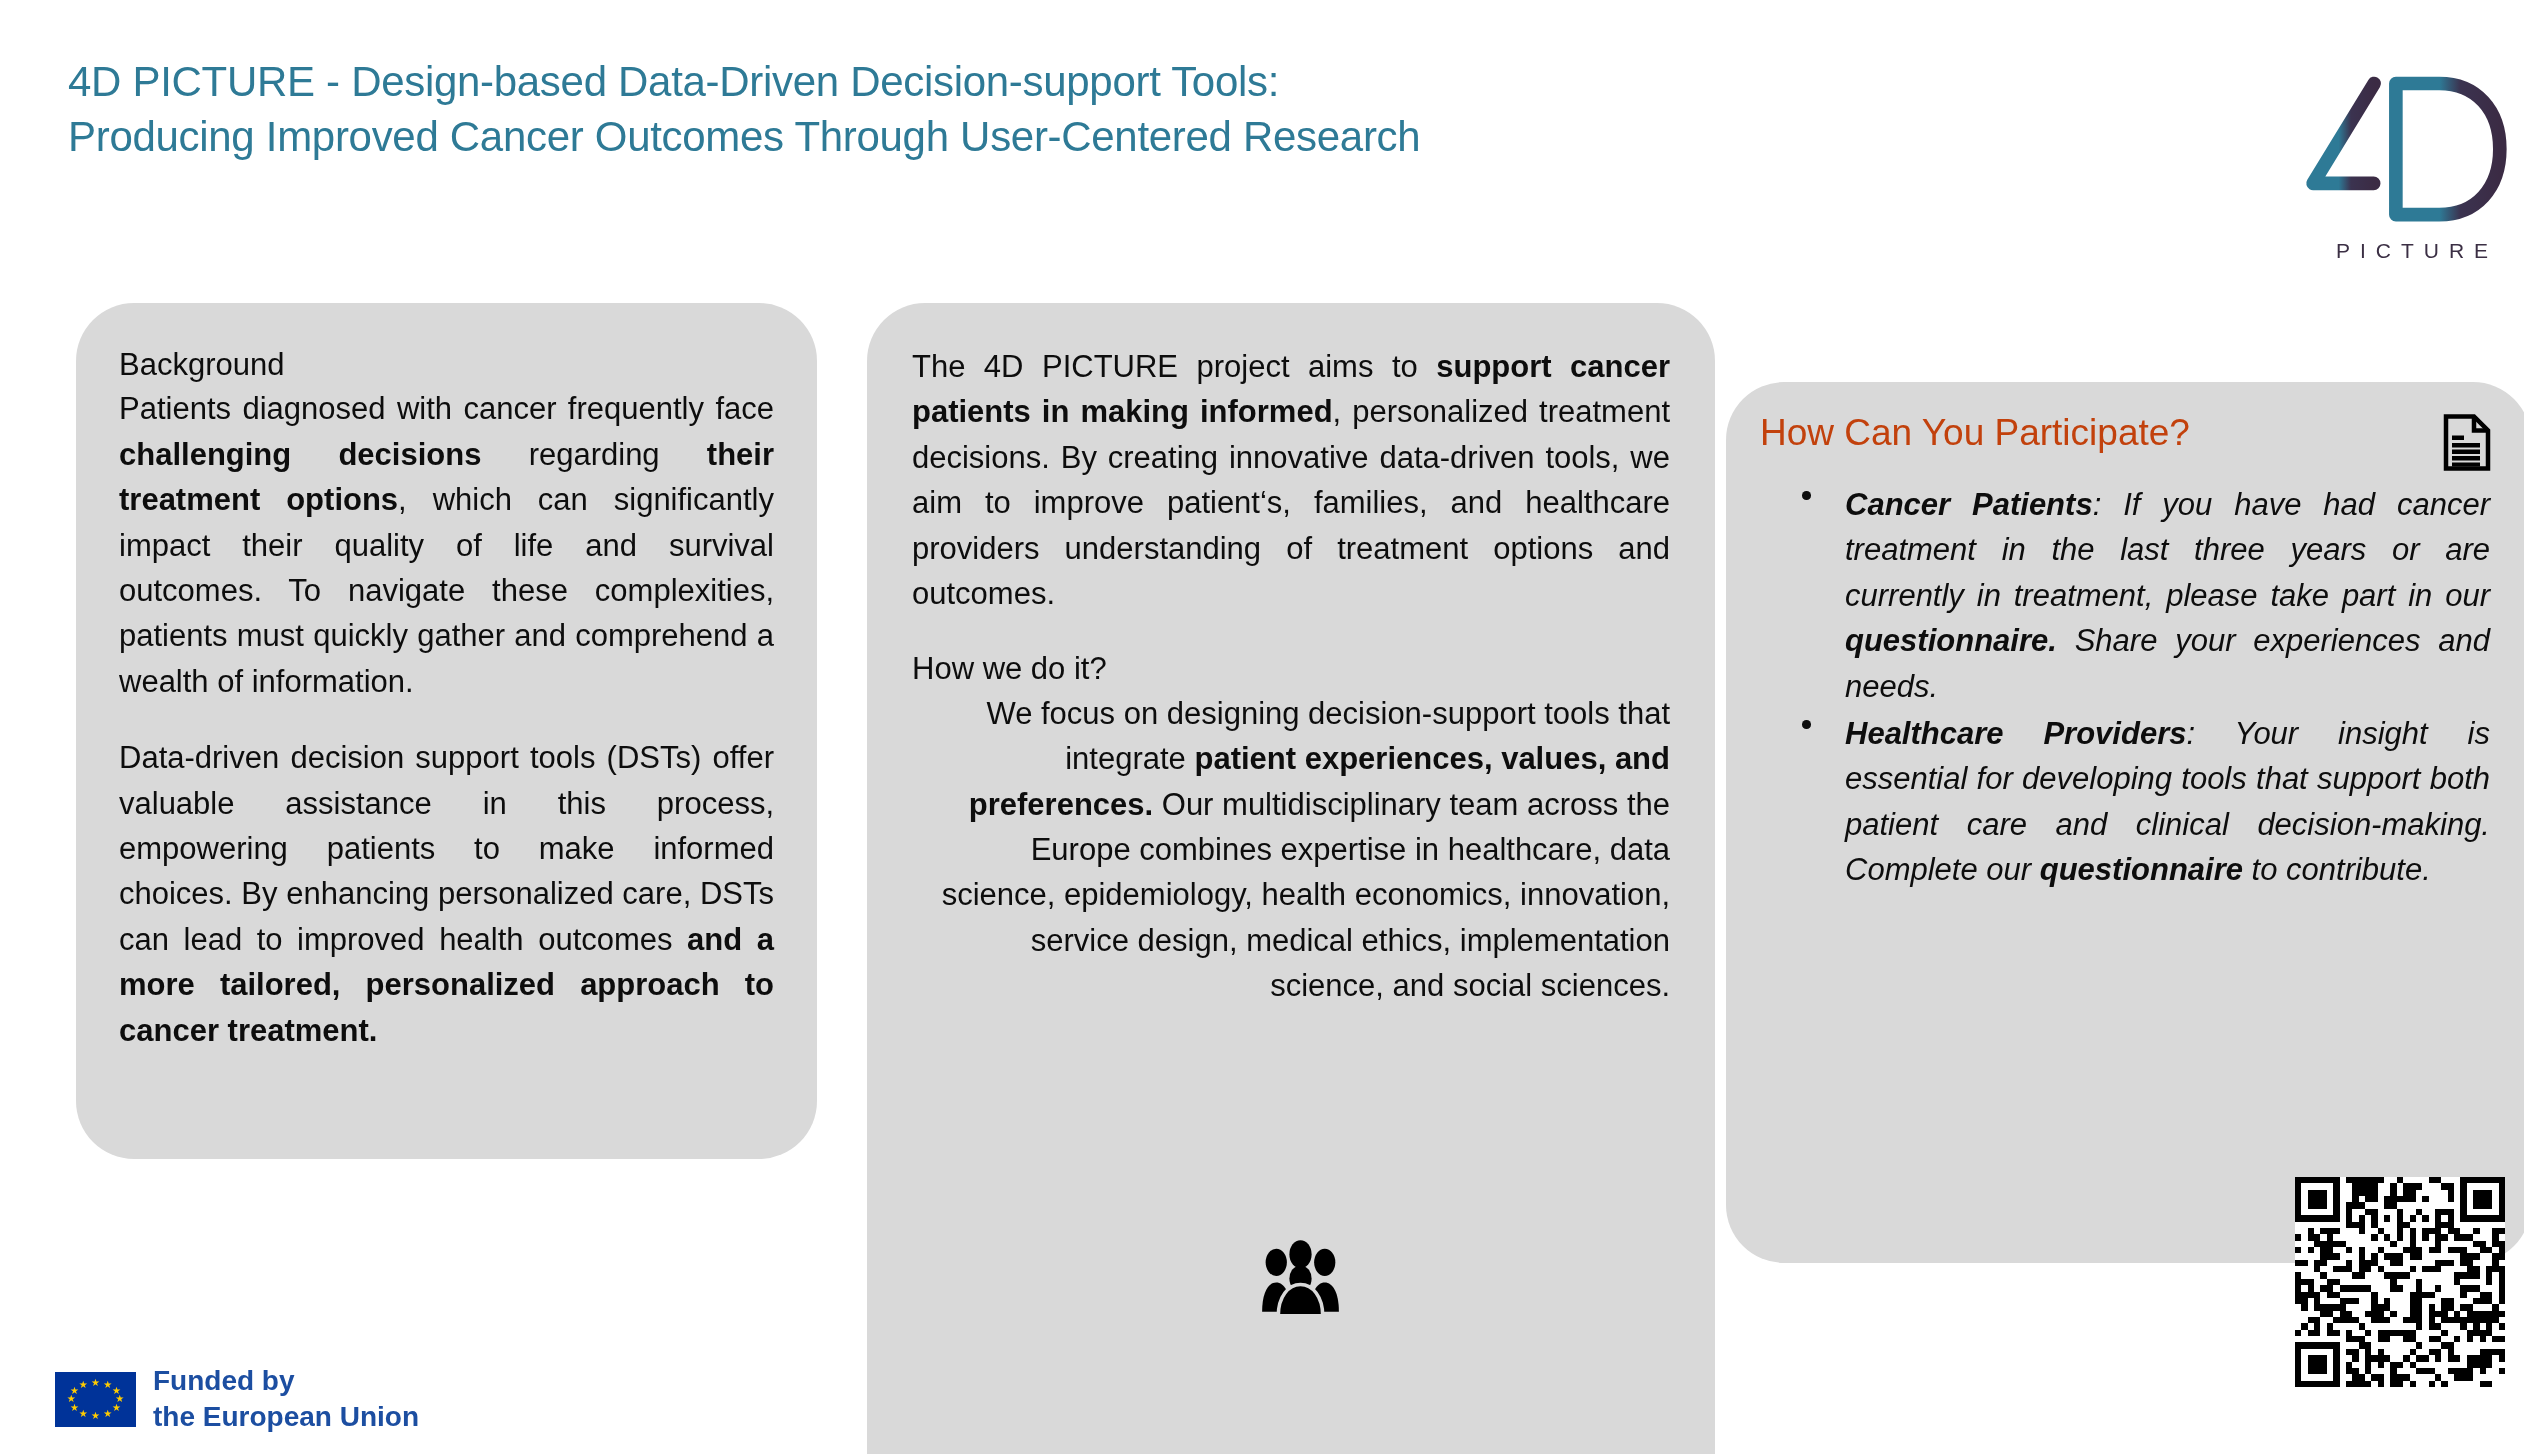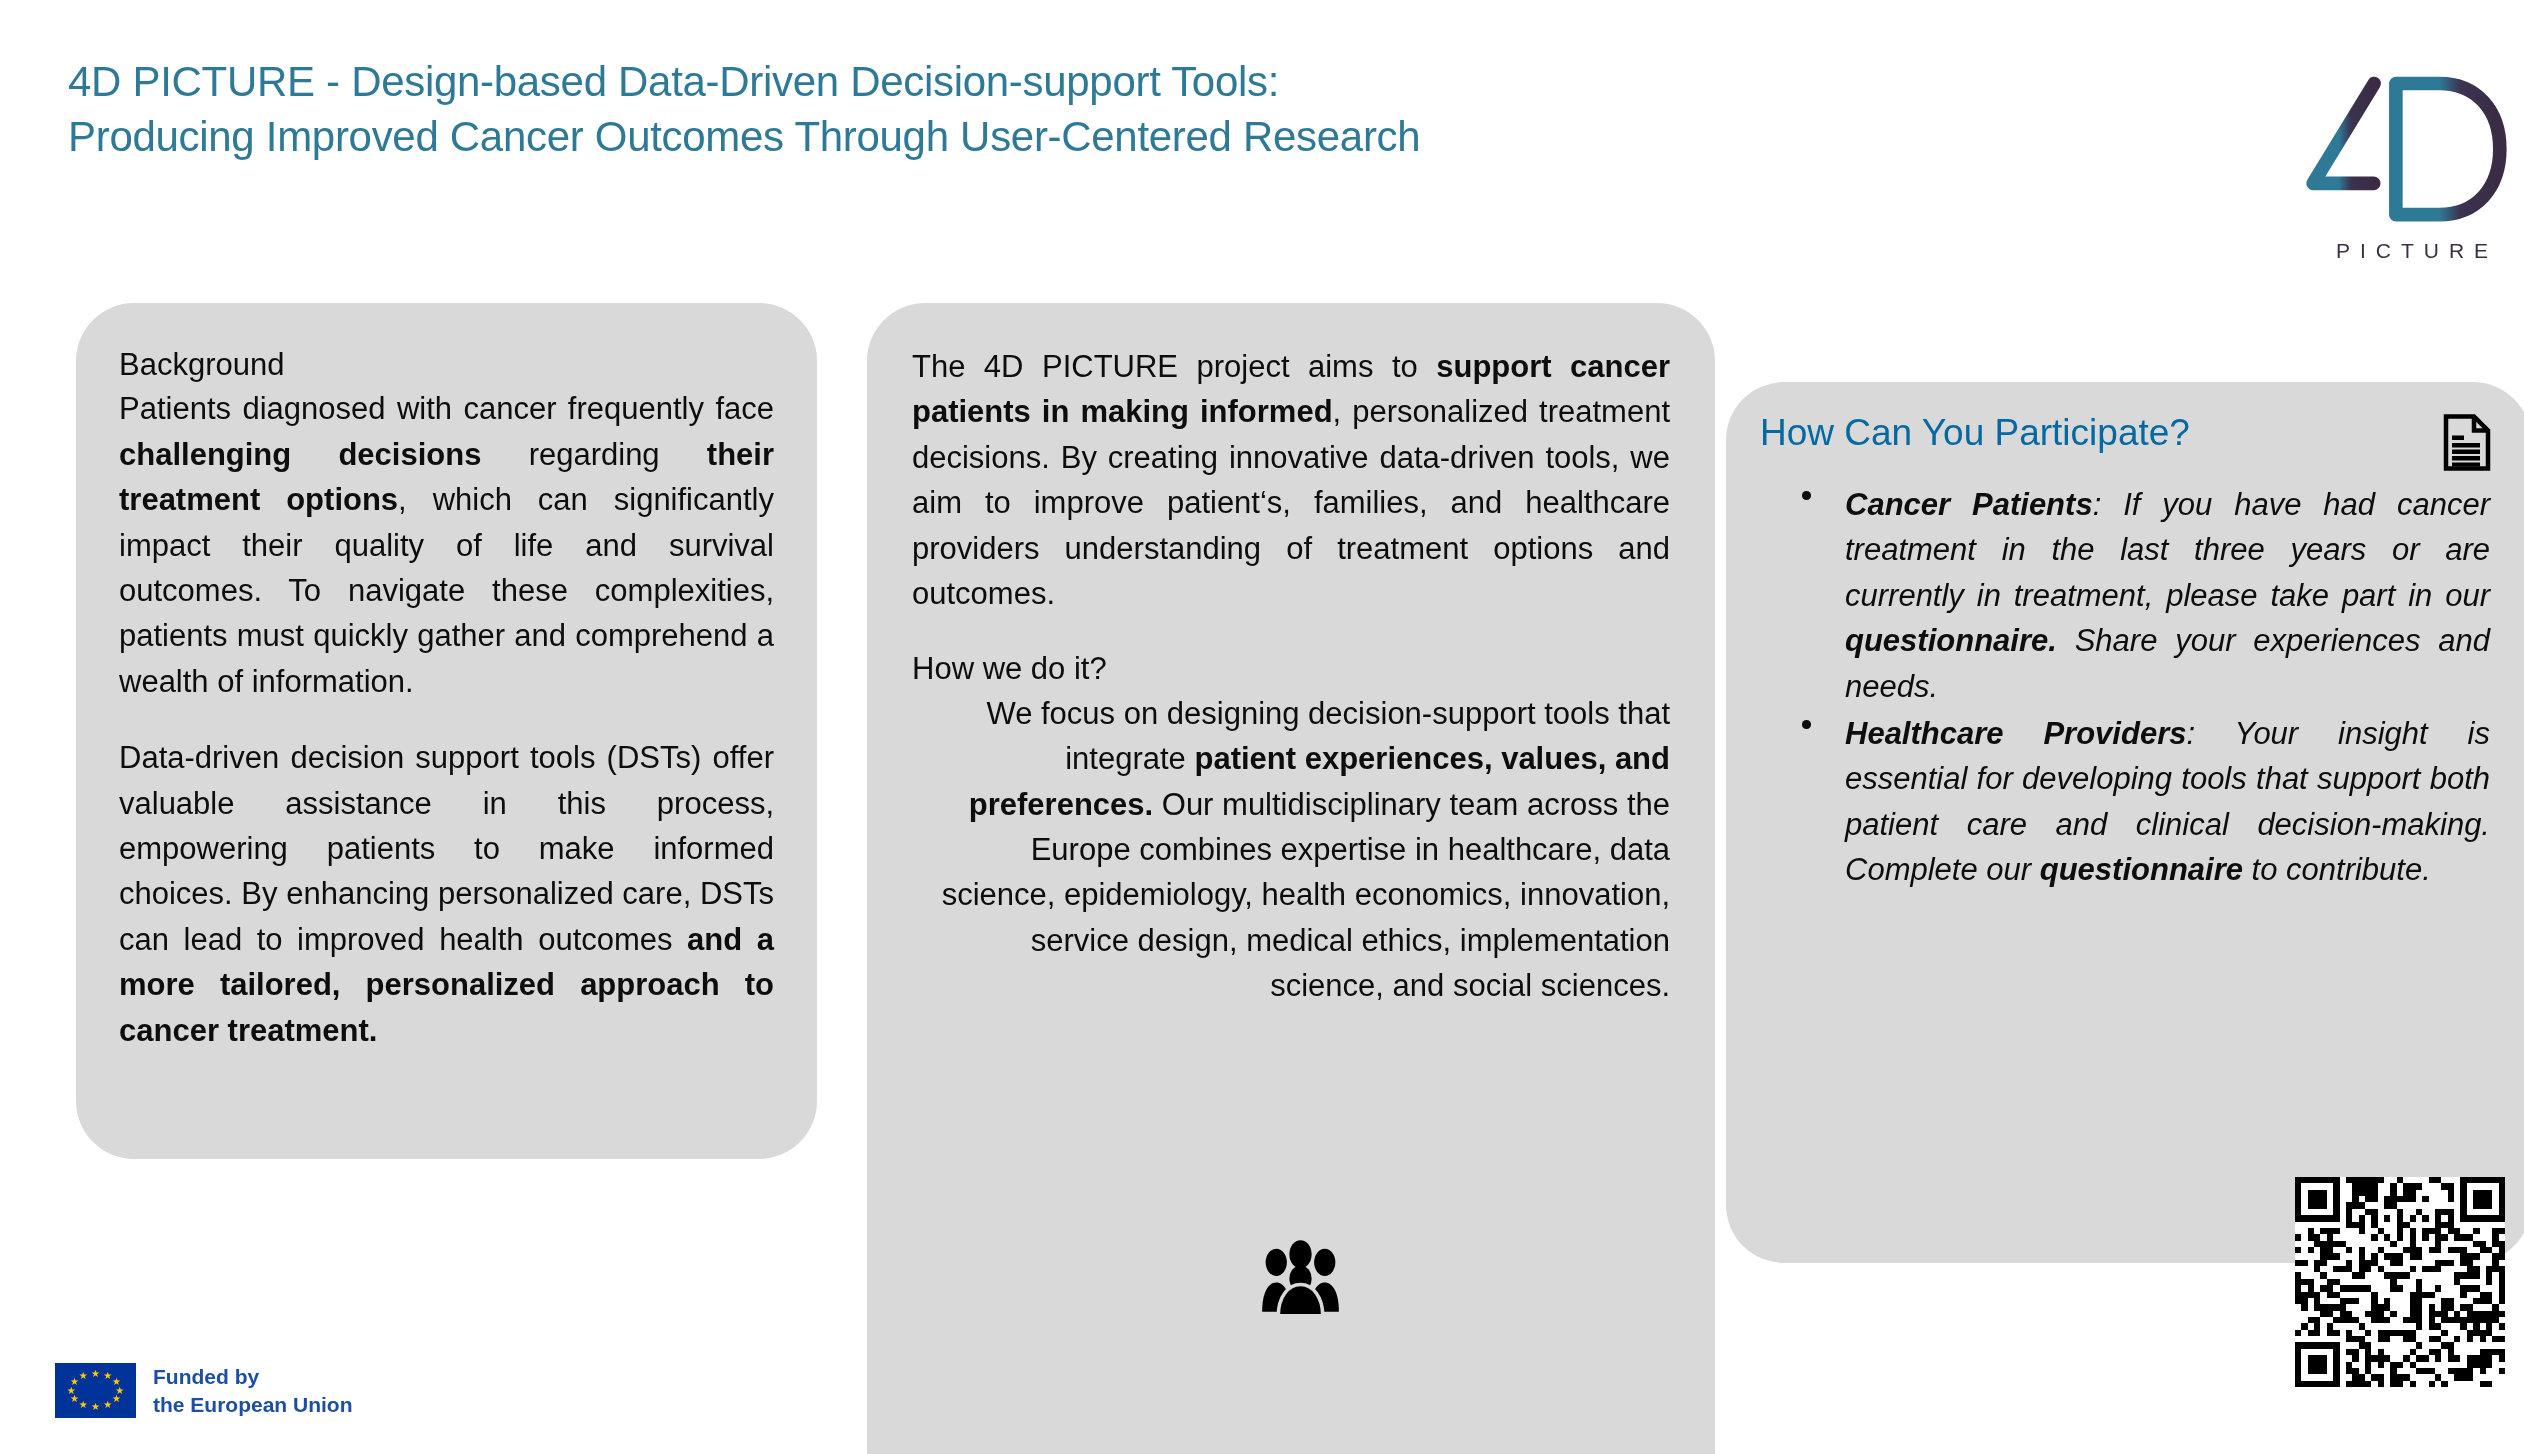--- a/index.html
+++ b/index.html
@@ -46,21 +46,21 @@
   }
   .just{text-align:justify;text-align-last:left;}
   .left{text-align:right;}
   .hd{font-size:31px;line-height:1.40;color:#0d0d0d;font-weight:400;}
   .gap{height:31px;}
   b{font-weight:700;}
 
   
   .c3head{display:flex;align-items:flex-start;justify-content:space-between;
           margin:0 0 11px 0;}
-  .c3title{font-size:37px;line-height:1.1;color:#0369a1;font-weight:400;
+  .c3title{font-size:37px;line-height:1.1;color:#c2410c;font-weight:400;
            margin-left:-20px;text-align:right;}
   .doc-icon{width:48px;height:57px;flex:0 0 auto;margin-right:7px;margin-top:1px;}
 
   
   ul.bullets{list-style:none;margin:8px;padding:0;font-style:italic;}
   ul.bullets li{
     position:relative;padding-left:57px;margin-bottom:2px;
     font-size:31px;line-height:1.465;color:#0d0d0d;
     text-align:justify;text-align-last:left;
   }
@@ -68,21 +68,21 @@
     position:absolute;left:14px;top:0.30em;
     width:8.6px;height:8.6px;border-radius:50%;background:#0d0d0d;
   }
 
   
   .people{position:absolute;left:1250px;top:1240px;width:101px;height:76px;}
 
   
   .eu{position:absolute;left:55px;top:1363px;display:flex;align-items:center;}
   .eu-flag{width:81px;height:55px;background:#003399;position:relative;flex:0 0 auto;}
-  .eu-text{margin-left:17px;color:#1c4ea1;font-weight:700;font-size:21px;
+  .eu-text{margin-left:17px;color:#1c4ea1;font-weight:700;font-size:28px;
            line-height:1.30;white-space:pre-line;}
   .star{position:absolute;color:#ffcc00;font-size:10px;line-height:1;
         transform:translate(-50%,-50%);}
 
   
   .qr{position:absolute;left:2295px;top:1177px;width:210px;height:210px;background:#fff;}
   .qr svg{display:block;width:100%;height:100%;}
 </style>
 </head>
 <body>

